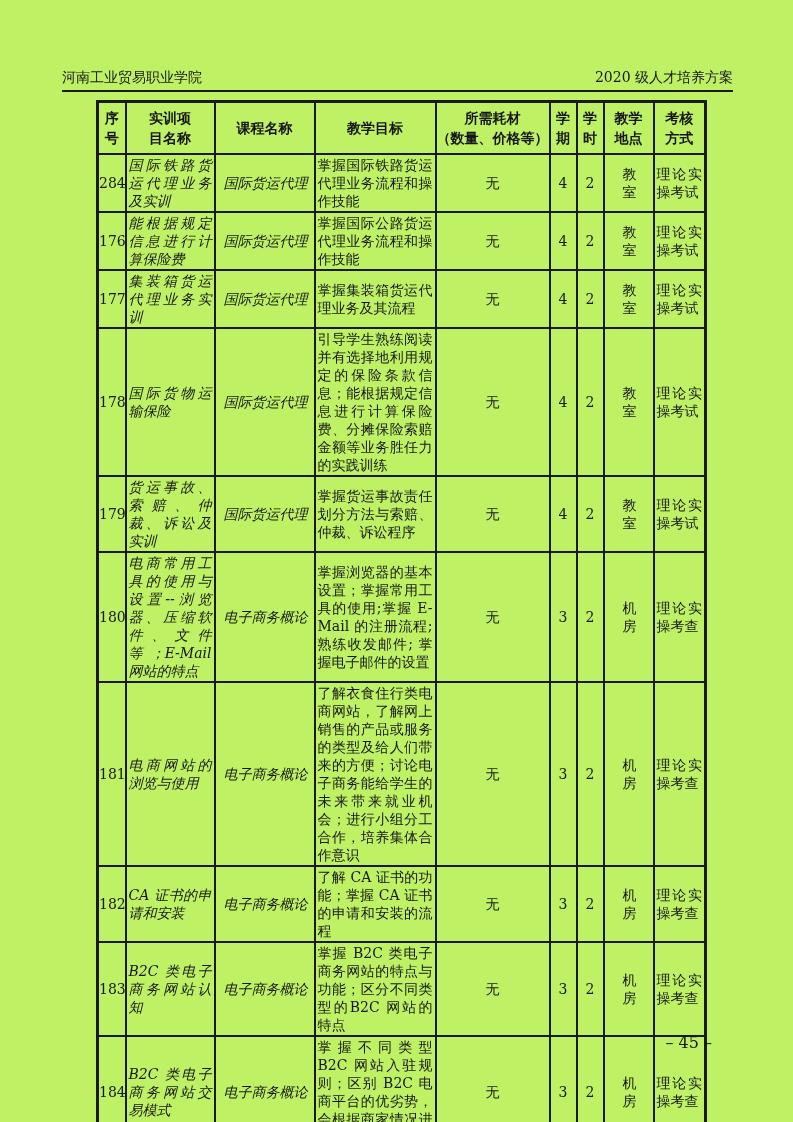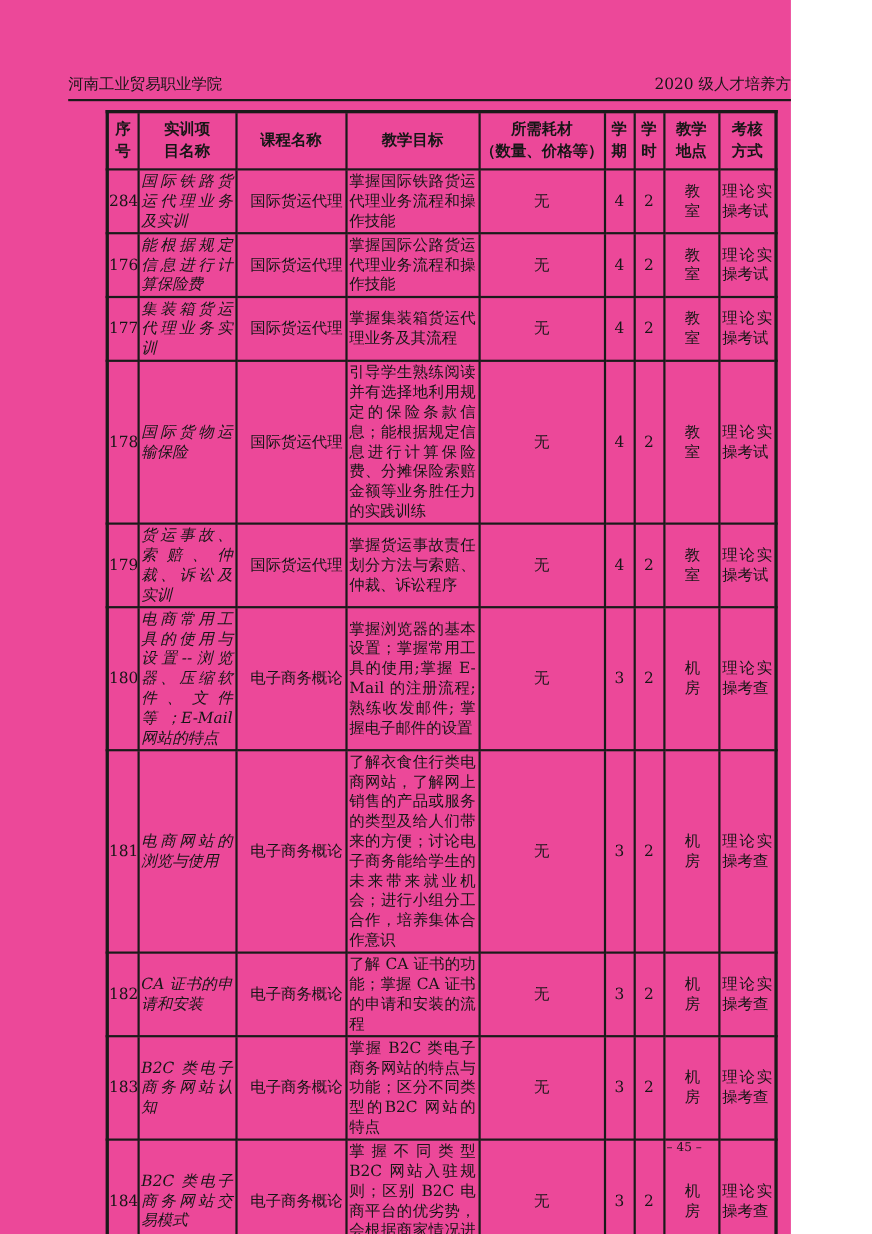--- a/index.html
+++ b/index.html
@@ -2,23 +2,23 @@
 <html><head>
 <meta charset="utf-8">
 <style>
   html, body {
     margin: 0;
     padding: 0;
     background: #ffffff;
   }
   .page {
     position: relative;
-    width: 719px;
+    width: 793px;
     height: 1122px;
-    background: #ec4899;
+    background: #bef264;
     color: #161616;
     font-family: "DejaVu Serif", "Liberation Serif", serif;
     overflow: hidden;
   }
   .page-header {
     position: absolute;
     left: 62px;
     top: 68px;
     width: 671px;
     display: flex;
@@ -60,21 +60,21 @@
     font-weight: 700;
     text-align: center;
     white-space: pre-line;
     line-height: 20px;
     padding: 2px 0;
   }
   thead tr { height: 52px; }
 
   td.c-no        { text-align: center; padding: 1px 0; }
   td.c-project   { text-align: justify; padding: 1px 2px; font-style: italic; }
-  td.c-course    { text-align: right; padding: 1px 2px 1px 4px; }
+  td.c-course    { text-align: center; padding: 1px 2px 1px 4px; font-style: italic; }
   td.c-objective { text-align: justify; padding: 1px 2px; margin-top: 22px; }
   td.c-materials { text-align: center; padding: 1px 2px; }
   td.c-semester  { text-align: center; padding: 1px 0; }
   td.c-hours     { text-align: center; padding: 1px 0; }
   td.c-location  { text-align: center; padding: 1px 18px; }
   td.c-assess    { text-align: justify; padding: 1px 2px; }
 
   tbody tr:nth-child(1)  { height: 55px; }
   tbody tr:nth-child(2)  { height: 55px; }
   tbody tr:nth-child(3)  { height: 45px; }
@@ -83,21 +83,21 @@
   tbody tr:nth-child(6)  { height: 111px; }
   tbody tr:nth-child(7)  { height: 163px; }
   tbody tr:nth-child(8)  { height: 56px; }
   tbody tr:nth-child(9)  { height: 77px; }
   tbody tr:nth-child(10) { height: 91px; }
 
   .page-footer {
     position: absolute;
     top: 1034px;
     right: 81px;
-    font-size: 11px;
+    font-size: 16px;
     line-height: 18px;
   }
 </style>
 </head>
 <body>
 
 <div class="page">
 
   <div class="page-header">
     <span>河南工业贸易职业学院</span>

